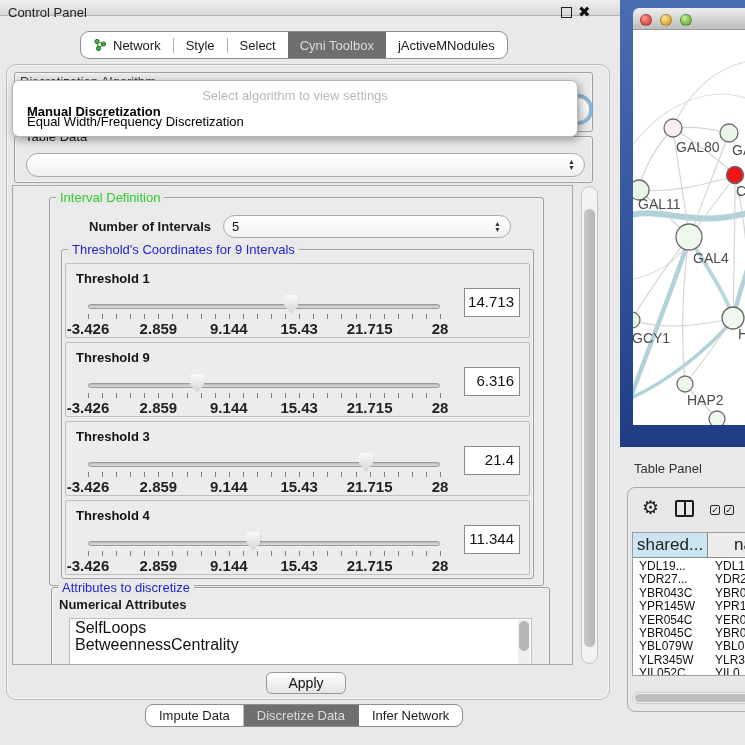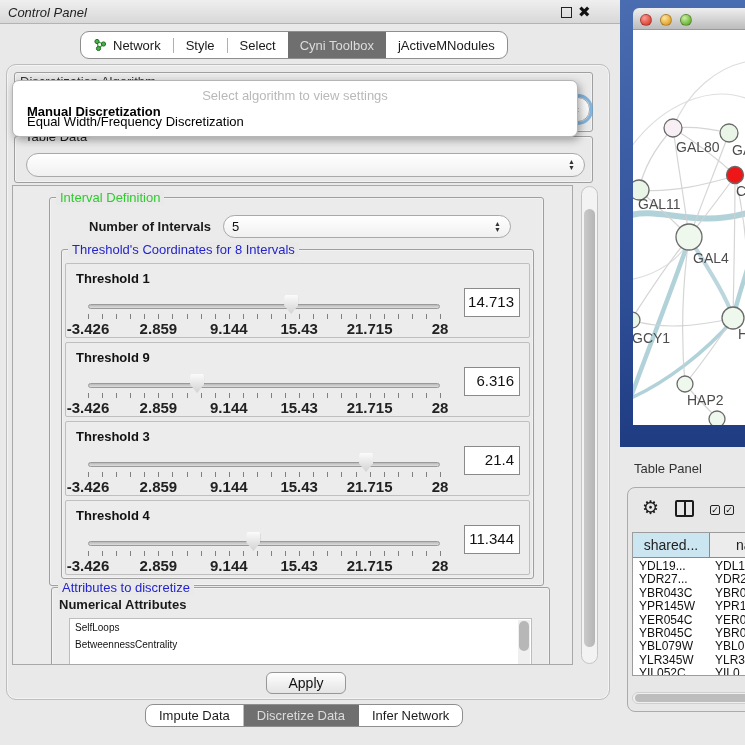--- a/index.html
+++ b/index.html
@@ -1,21 +1,21 @@
 <!DOCTYPE html>
 <html><head>
 <meta charset="utf-8">
 <style>
   * { margin:0; padding:0; box-sizing:border-box; }
   html,body { width:745px; height:745px; overflow:hidden; }
   body { font-family:"Liberation Sans","DejaVu Sans",sans-serif; background:#e9e9e9; position:relative; font-size:13px; color:#1a1a1a; }
   .abs { position:absolute; }
 
   
-  #titlebar { left:0; top:0; width:620px; height:24px; background:linear-gradient(#efefef,#d8d8d8); border-bottom:1px solid #b3b3b3;font-style:italic; }
+  #titlebar { left:0; top:0; width:620px; height:16px; background:linear-gradient(#efefef,#d8d8d8); border-bottom:1px solid #b3b3b3; }
   #titlebar .t { position:absolute; left:8px; top:5px; font-size:13px; color:#222; }
   #float-btn { position:absolute; left:561px; top:7px; width:11px; height:11px; border:1.5px solid #222; background:transparent; }
   #close-btn { position:absolute; left:578px; top:3px; font-size:15px; font-weight:bold; color:#111; cursor:default; }
 
   
   #top-tabs { left:80px; top:31px; height:28px; display:flex; align-items:stretch; background:#fff; border:1px solid #8e8e8e; border-radius:9px; overflow:hidden; }
   .seg { display:flex; align-items:center; padding:0 12px; font-size:13px; color:#1a1a1a; white-space:nowrap; }
   .seg.dark { background:#6f6f6f; color:#dcdcdc; }
   .seg-sep { width:1px; height:15px; background:#b0b0b0; align-self:center; }
   .seg .icon { margin-right:6px; display:inline-flex; }
@@ -62,21 +62,21 @@
   .thr-label { position:absolute; left:10px; top:7px; font-weight:bold; font-size:13px; color:#111; }
   .thr-track { position:absolute; left:22px; top:40px; width:352px; height:5px; border:1px solid #9a9a9a; border-radius:3px; background:linear-gradient(#b9b9b9,#dedede); }
   .thr-thumb { position:absolute; top:31px; width:14px; height:19px; background:linear-gradient(#fbfbfb,#d2d2d2); clip-path:polygon(8% 0,92% 0,100% 10%,100% 55%,50% 100%,0 55%,0 10%); filter:drop-shadow(0 0 1px #777); }
   .tick { position:absolute; width:1px; height:5px; background:#808080; top:50px; }
   .tick-label { position:absolute; top:56px; font-size:15px; font-weight:bold; color:#222; transform:translateX(-50%); white-space:nowrap; }
   .thr-value { position:absolute; right:9px; top:24px; width:56px; height:29px; background:#fff; border:1px solid #8a8a8a; font-size:15px; color:#111; text-align:right; padding:4px 5px 0 0; }
 
   #attr-group { left:38px; top:401px; width:499px; height:84px; }
   #attr-heading { position:absolute; left:7px; top:9px; font-weight:bold; font-size:13px; }
   #attr-list { position:absolute; left:17px; top:30px; width:463px; height:54px; background:#fff; border:1px solid #bdbdbd; }
-  #attr-list .item { padding-left:5px; font-size:10px; height:17px; line-height:17px; color:#111; }
+  #attr-list .item { padding-left:5px; font-size:16px; height:17px; line-height:17px; color:#111; }
   #attr-scroll { position:absolute; right:1px; top:1px; width:12px; height:52px; background:#efefef; }
   #attr-scroll .thumb { position:absolute; left:1px; top:1px; width:10px; height:30px; background:#b7b7b7; border-radius:5px; }
 
   #apply-btn { left:266px; top:672px; width:80px; height:22px; background:linear-gradient(#fefefe,#e4e4e4); border:1px solid #979797; border-radius:6px; font-size:14px; color:#111; text-align:center; line-height:20px; }
 
   #bottom-tabs { left:145px; top:704px; height:23px; display:flex; background:#fff; border:1px solid #8e8e8e; border-radius:8px; overflow:hidden; }
   #bottom-tabs .seg { padding:0 13px; border-right:1px solid #bdbdbd; }
   #bottom-tabs .seg:last-child { border-right:none; }
   #bottom-tabs .seg.dark { border-right:1px solid #6f6f6f; }
 
@@ -93,21 +93,21 @@
   #tablepanel-title { left:634px; top:461px; font-size:13px; color:#333; }
   #table-panel { left:627px; top:487px; width:126px; height:225px; background:#e7e7e7; border:1px solid #ababab; border-top-left-radius:8px; border-bottom-left-radius:8px; }
   #tp-toolbar { position:absolute; left:0; top:0; right:0; height:42px; }
   #gear-icon { position:absolute; left:14px; top:8px; font-size:19px; color:#1c1c1c; }
   #col-icon { position:absolute; left:47px; top:12px; width:19px; height:17px; border:2px solid #1c1c1c; border-radius:2px; }
   #col-icon::after { content:""; position:absolute; left:6.5px; top:0; width:2px; height:13px; background:#1c1c1c; }
   .cb-icon { position:absolute; top:17px; width:10px; height:10px; border:1.3px solid #222; border-radius:2px; font-size:9px; line-height:8px; text-align:center; color:#111; }
   #cb1 { left:82px; } #cb2 { left:96px; }
   #tp-table { position:absolute; left:4px; top:44px; right:-1px; bottom:35px; background:#fff; border:1px solid #9c9c9c; border-right:none; overflow:hidden; }
   .hdr-row { display:flex; height:25px; border-bottom:1px solid #8b8b8b; }
-  .hdr-cell { font-size:14px; color:#222; display:flex; align-items:center; }
+  .hdr-cell { font-size:17px; color:#222; display:flex; align-items:center; }
   .hdr-c1 { width:77px; justify-content:center; background:#cbe5f1; border-right:1px solid #8b8b8b; }
   .hdr-c2 { flex:1; background:#ececec; padding-left:26px; }
   #table-rows { position:absolute; left:0; top:26px; right:0; height:119px; overflow:hidden; }
   .trow { display:flex; height:13.4px; font-size:12px; color:#111; }
   .trow .c1 { width:77px; padding-left:6px; }
   .trow .c2 { flex:1; padding-left:5px; }
   #tp-hscroll { position:absolute; left:4px; bottom:7px; right:0; height:12px; background:#efefef; border:1px solid #cfcfcf; border-radius:6px; }
   #tp-hscroll .thumb { position:absolute; left:2px; top:1px; width:120px; height:8px; background:#bdbdbd; border-radius:4px; }
 </style>
 </head>
@@ -184,21 +184,21 @@
   <span id="noi-label">Number of Intervals</span>
   <div class="combo" id="noi-combo">
     <span>5</span>
     <span class="stepper">
         <span>▲</span>
         <span>▼</span>
       </span>
   </div>
 
   <div class="groupbox" id="thr-group">
-    <span class="grouptitle gt-blue">Threshold's Coordinates for 8 Intervals</span>
+    <span class="grouptitle gt-blue">Threshold's Coordinates for 9 Intervals</span>
     <div id="thresholds">
         <div class="thr-panel">
           <div class="thr-label">Threshold 1</div>
           <div class="thr-track"></div>
           <div class="tick" style="left: 22px;"></div>
           <div class="tick-label" style="left: 22px;">-3.426</div>
           <div class="tick" style="left: 36.08px;"></div>
           <div class="tick" style="left: 50.16px;"></div>
           <div class="tick" style="left: 64.24px;"></div>
           <div class="tick" style="left: 78.32px;"></div>

